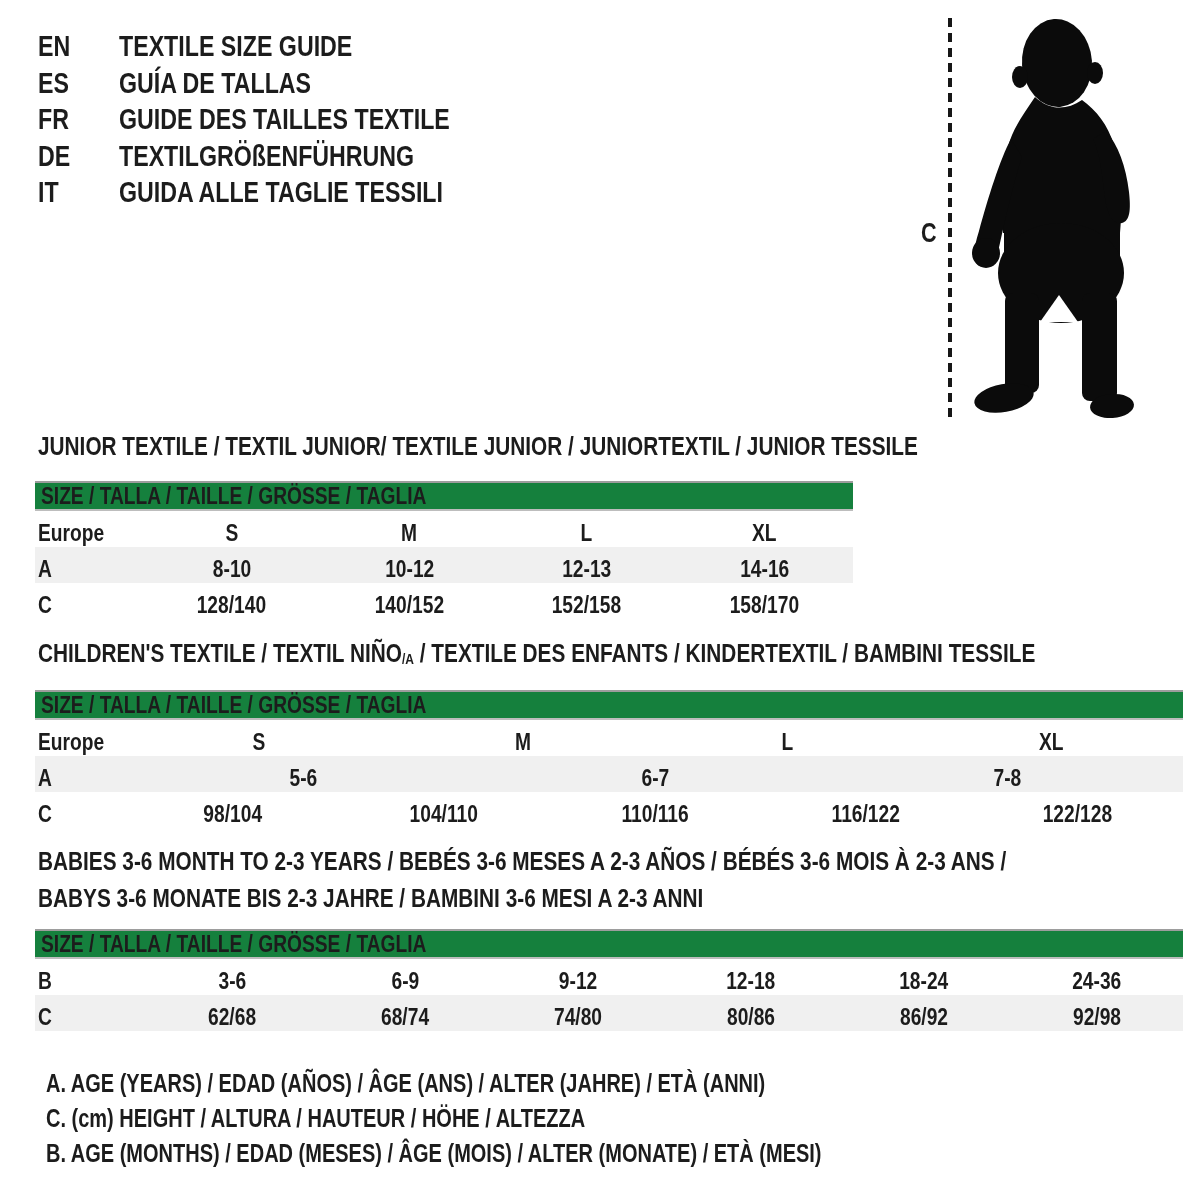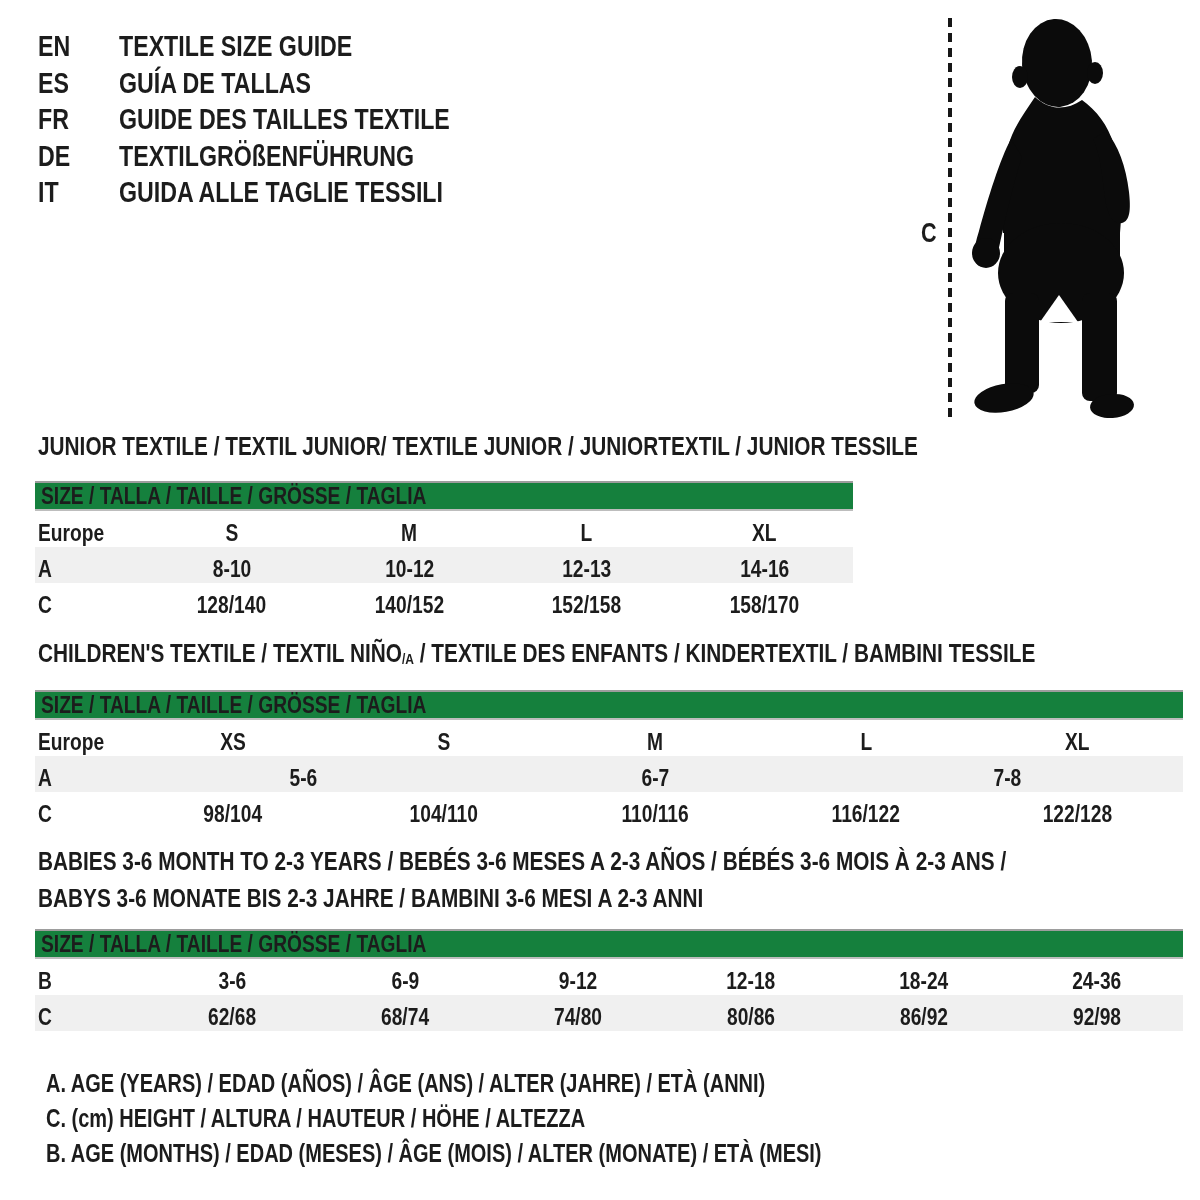--- a/index.html
+++ b/index.html
@@ -151,21 +151,20 @@
     <span class="cond l">
       <span>CHILDREN'S TEXTILE / TEXTIL NIÑO</span><span class="subs">/A</span><span> / TEXTILE DES ENFANTS / KINDERTEXTIL / BAMBINI TESSILE</span>
     </span>
   </div>
   <div class="size-table t-children" style="left:35px; top:690px; width:1148px;">
     <div class="band">
       <span class="cond l">SIZE / TALLA / TAILLE / GRÖSSE / TAGLIA</span>
     </div>
     <div class="trow">
       <div class="lbl"><span class="cond l">Europe</span></div>
-      <div class="cell"><span class="cond">XS</span></div>
       <div class="cell"><span class="cond">S</span></div>
       <div class="cell"><span class="cond">M</span></div>
       <div class="cell"><span class="cond">L</span></div>
       <div class="cell"><span class="cond">XL</span></div>
     </div>
     <div class="trow striped">
       <div class="lbl"><span class="cond l">A</span></div>
       <div class="cell"><span class="cond">5-6</span></div>
       <div class="cell"><span class="cond">6-7</span></div>
       <div class="cell"><span class="cond">7-8</span></div>

